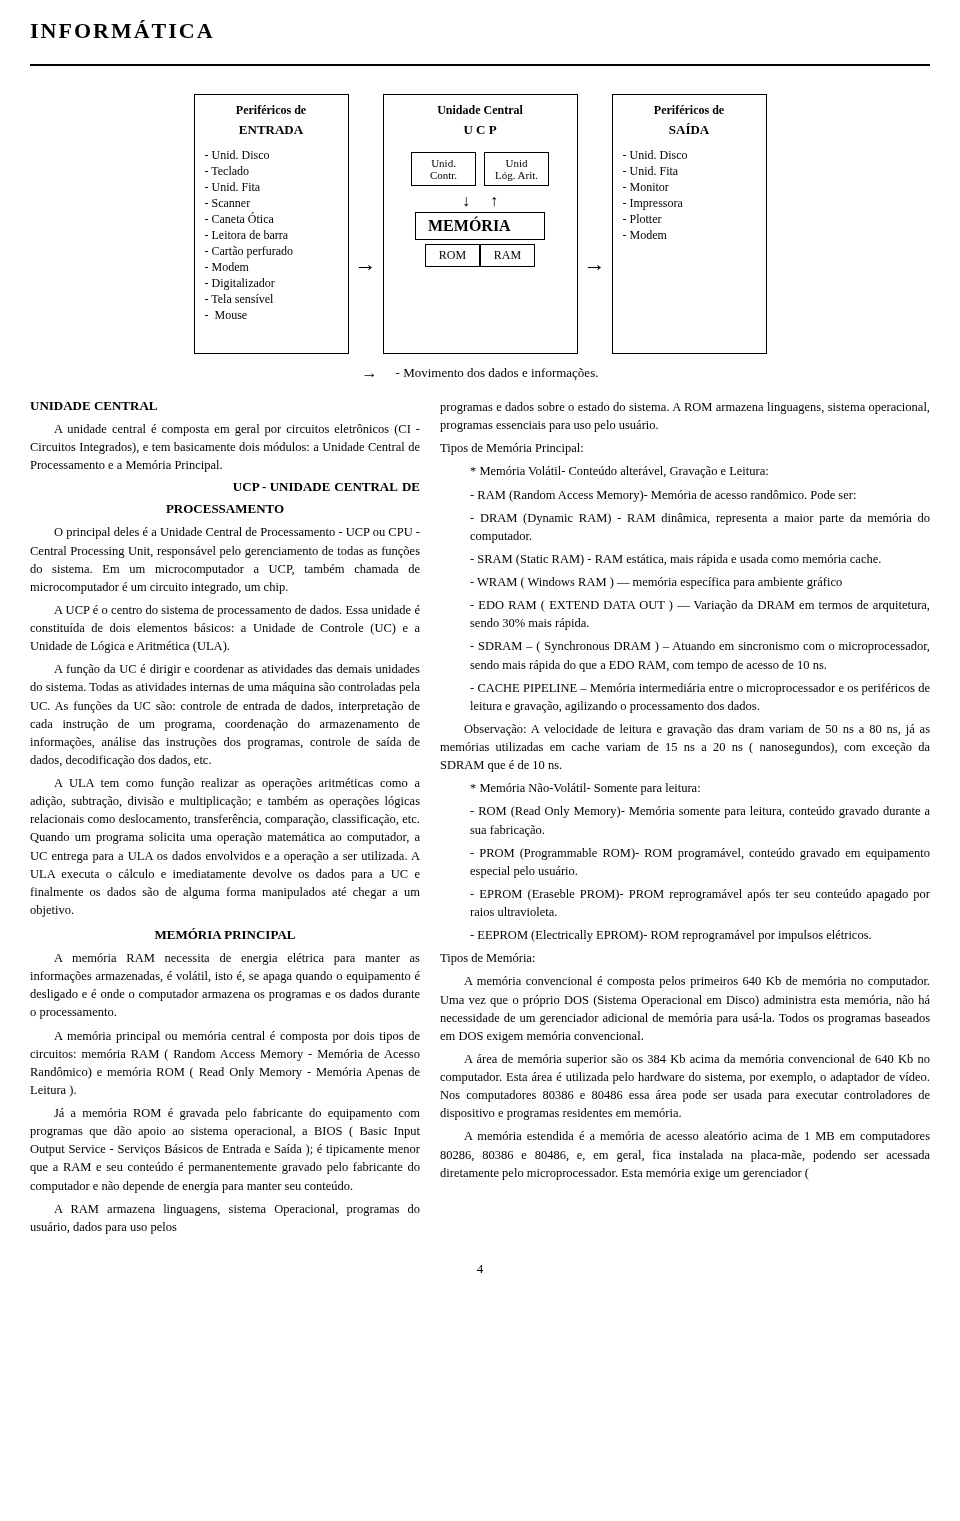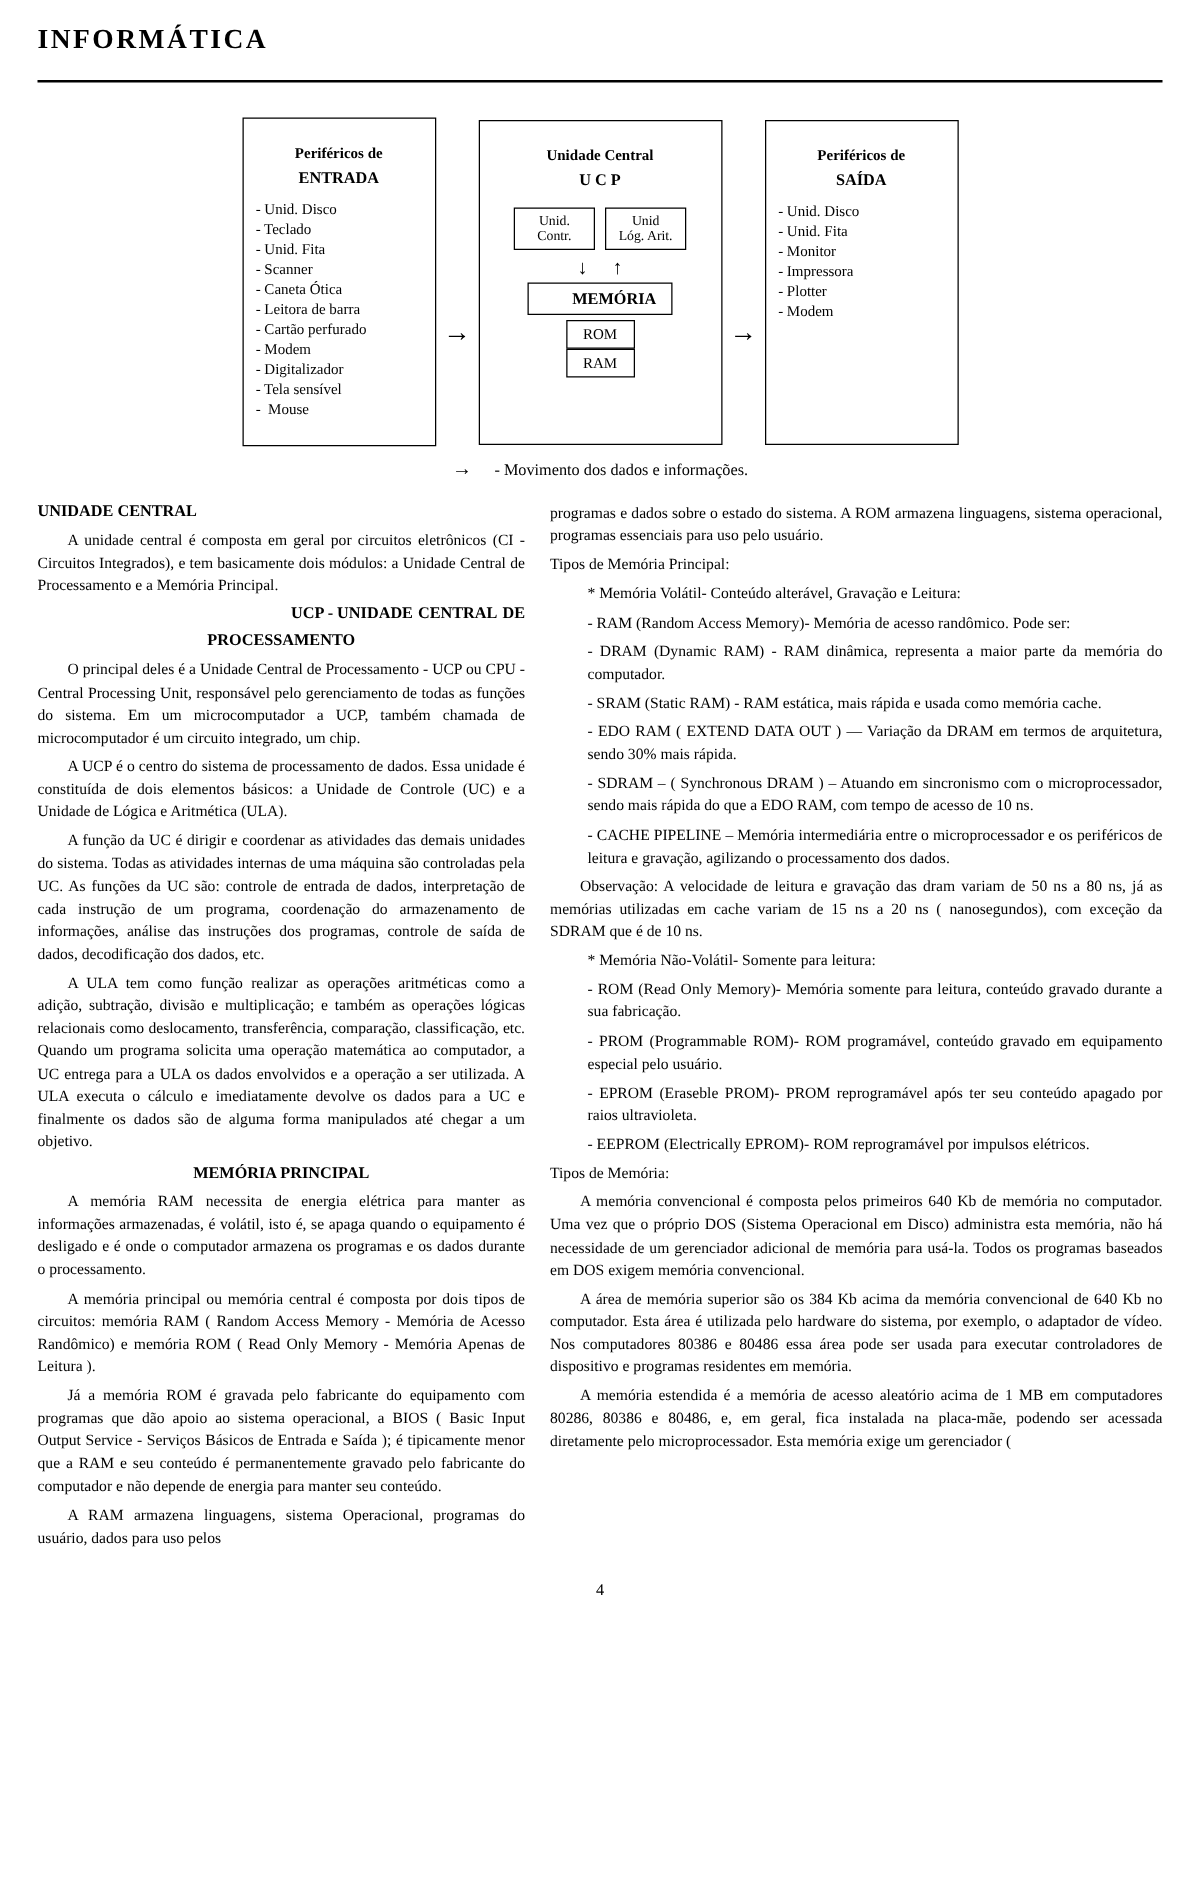--- a/index.html
+++ b/index.html
@@ -39,21 +39,21 @@
 
     .diagram {
       display: flex;
       align-items: center;
       gap: 0;
       font-size: 12px;
     }
 
     .diag-box {
       border: 1.5px solid #000;
-      padding: 20px 10px;
+      padding: 8px 10px;
       text-align: center;
       min-height: 220px;
       display: flex;
       flex-direction: column;
       align-items: center;
       justify-content: flex-start;
     }
 
     .diag-box-entrada {
       width: 155px;
@@ -127,30 +127,29 @@
       display: flex;
       gap: 20px;
       margin-bottom: 2px;
     }
     .ucp-arrow-down::after { content: '↓'; font-size: 16px; }
     .ucp-arrow-up::after { content: '↑'; font-size: 16px; }
 
     .ucp-mem {
       border: 1.5px solid #000;
       padding: 4px 12px;
-      text-align: right;
-      font-size: 13px;
-      font-weight: bold;
-      width: 116px;
+      text-align: left;
+      font-size: 16px;
+      font-weight: bold;
+      width: 130px;
       margin-bottom: 4px;
     }
     .ucp-mem-row {
       display: flex;
       gap: 0;
-      flex-direction: column;
     }
     .ucp-mem-sub {
       border: 1px solid #000;
       padding: 3px 10px;
       font-size: 12px;
       min-width: 55px;
       text-align: center;
     }
 
     
@@ -324,20 +323,21 @@
     </div>
 
     <div class="col-right">
 
       <p>programas e dados sobre o estado do sistema. A ROM armazena linguagens, sistema operacional, programas essenciais para uso pelo usuário.</p>
       <p>Tipos de Memória Principal:</p>
       <p class="tab">* Memória Volátil- Conteúdo alterável, Gravação e Leitura:</p>
       <p class="tab">- RAM (Random Access Memory)- Memória de acesso randômico. Pode ser:</p>
       <p class="tab">- DRAM (Dynamic RAM) - RAM dinâmica, representa a maior parte da memória do computador.</p>
       <p class="tab">- SRAM (Static RAM) - RAM estática, mais rápida e usada como memória cache.</p>
+      <p class="tab">- WRAM ( Windows RAM ) — memória específica para ambiente gráfico</p>
       <p class="tab">- EDO  RAM  ( EXTEND DATA OUT ) — Variação da DRAM em termos de arquitetura, sendo 30% mais rápida.</p>
       <p class="tab">- SDRAM – ( Synchronous DRAM ) – Atuando em sincronismo com o microprocessador, sendo mais rápida do que a EDO RAM, com tempo de acesso de 10 ns.</p>
       <p class="tab">- CACHE PIPELINE – Memória intermediária entre o microprocessador e os periféricos de leitura e gravação, agilizando o processamento dos dados.</p>
       <p class="indent">Observação: A velocidade de leitura e gravação das dram variam de 50 ns a 80 ns, já as memórias utilizadas em cache variam de 15 ns a 20 ns  ( nanosegundos), com exceção da SDRAM que é de 10 ns.</p>
       <p class="tab">* Memória Não-Volátil- Somente para leitura:</p>
       <p class="tab">- ROM (Read Only Memory)- Memória somente para leitura, conteúdo gravado durante a sua fabricação.</p>
       <p class="tab">- PROM (Programmable ROM)- ROM programável, conteúdo gravado em equipamento especial pelo usuário.</p>
       <p class="tab">- EPROM (Eraseble PROM)- PROM reprogramável após ter seu conteúdo apagado por raios ultravioleta.</p>
       <p class="tab">- EEPROM (Electrically EPROM)- ROM reprogramável por impulsos elétricos.</p>
       <p>Tipos de Memória:</p>

